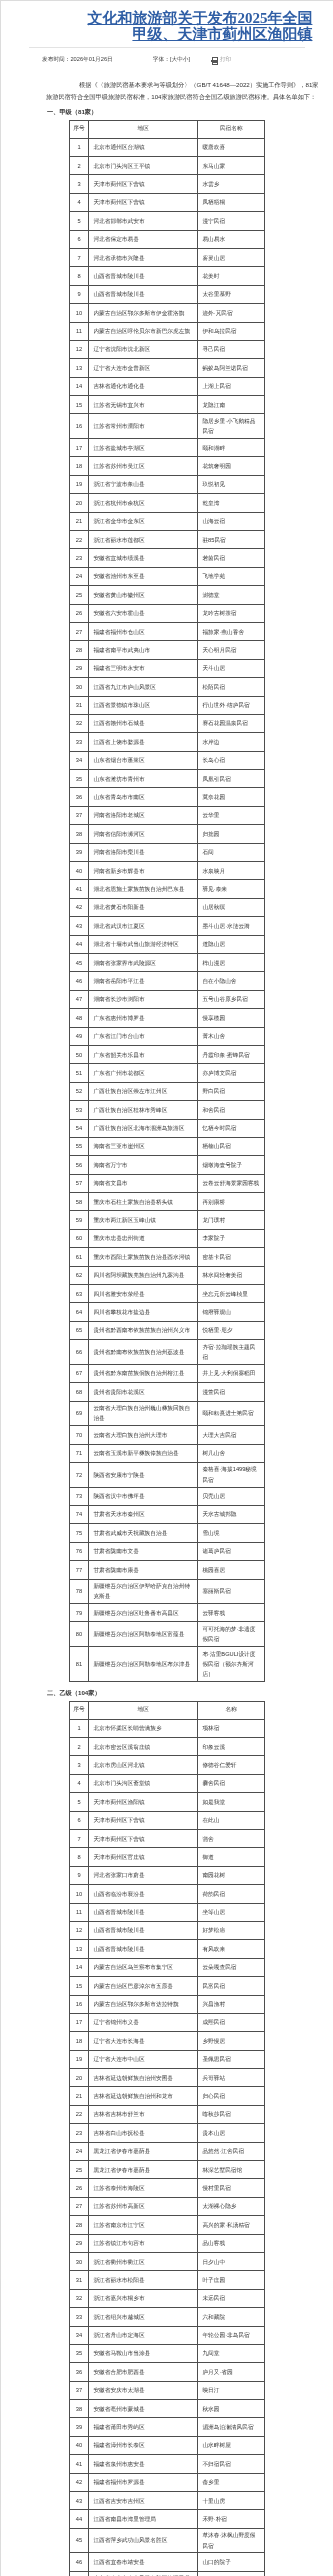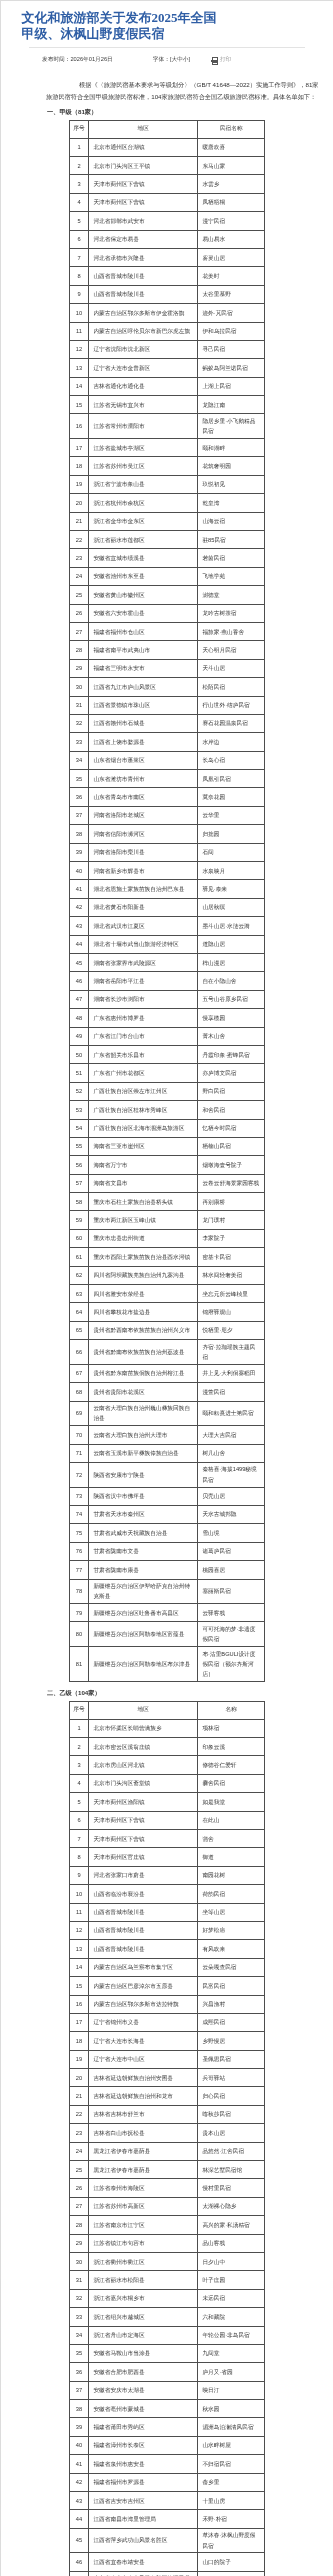--- a/index.html
+++ b/index.html
@@ -7,26 +7,27 @@
   .page{
     width:334px;
     box-sizing:border-box;
     background:#fff;
     border:0.5px solid #dcdcdc;
     padding-bottom:14.4px;
     color:#333;
   }
   .page-title{
     margin:9.3px 20.6px 4.1px;
-    text-align:left;
+    text-align:right;
     color:#2f5ea5;
     font-family:"Liberation Serif","DejaVu Serif",serif;
     font-weight:600;
-    font-size:13px;
+    font-size:15px;
     line-height:16px;
+    text-decoration:underline;
   }
   .title-divider{
     border-bottom:0.5px solid #e3e3e3;
     margin:5.2px 28px 0 28px;
     height:0;
   }
   .meta{
     display:flex;
     align-items:center;
     font-size:5.7px;
@@ -108,21 +109,21 @@
   .col-name{width:67px;}
   .section{margin-bottom:7.2px;}
 </style>
 </head>
 <body>
 
 <div class="page">
 
   <h1 class="page-title">
     <span>文化和旅游部关于发布2025年全国</span><br>
-    <span>甲级、沐枫山野度假民宿</span>
+    <span>甲级、天津市蓟州区渔阳镇</span>
   </h1>
 
   <div class="title-divider"></div>
 
   <div class="meta">
     <div class="meta-publish">
       <span>发布时间：</span><span>2026年01月26日</span>
     </div>
     <div class="meta-font">
       <span>字体：</span><span>[</span><a>大</a><a>中</a><a>小</a><span>]</span>

